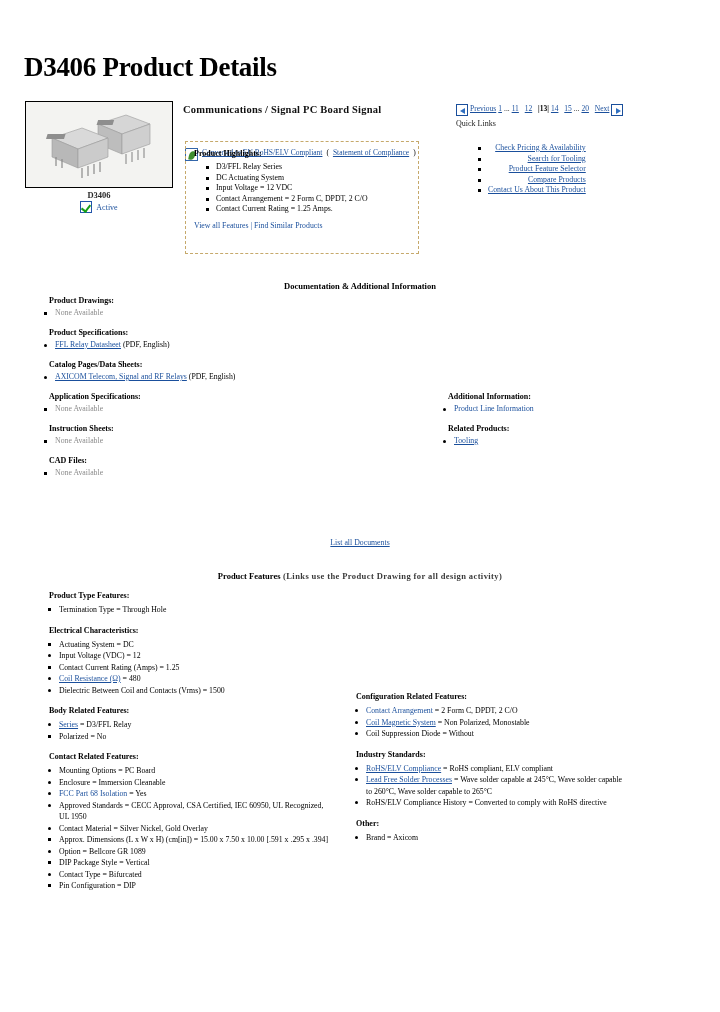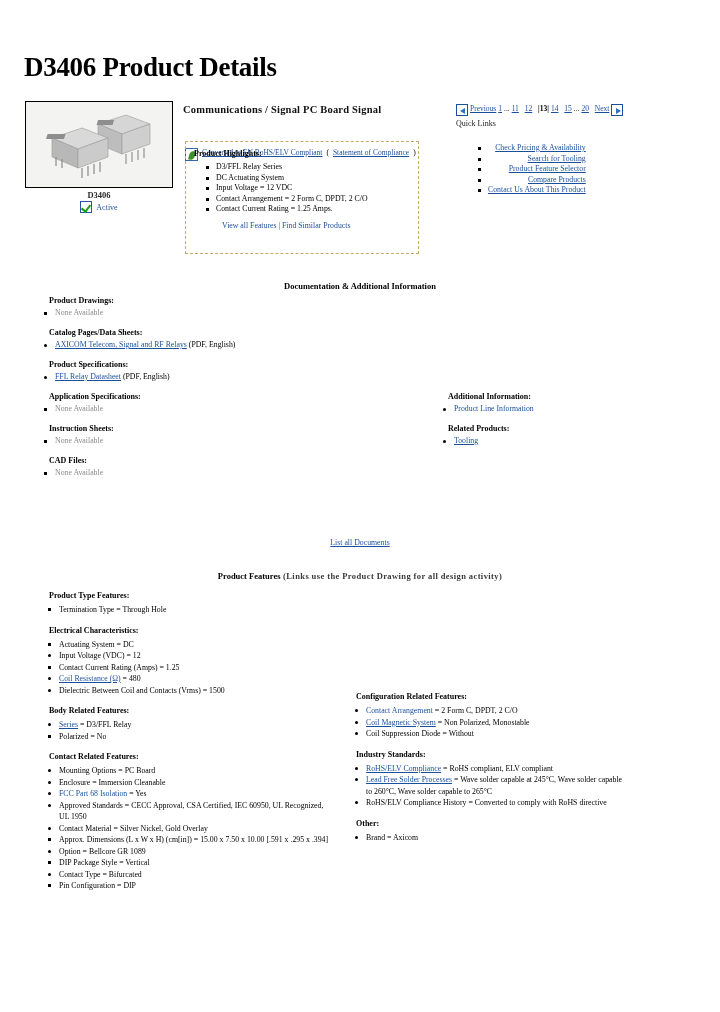--- a/index.html
+++ b/index.html
@@ -150,21 +150,21 @@
     line-height: 10.5px;
     position: relative;
   }
   .highlights li::before {
     content: "";
     position: absolute;
     left: -10px; top: 4px;
     width: 3px; height: 3px;
     background: #000;
   }
-  .hl-links { font-size: 7.8px; margin-top: 2px; margin-left: 28px; }
+  .hl-links { font-size: 7.8px; margin-top: 2px; }
 
   
   .pager {
     position: absolute;
     left: 456px;
     top: 104px;
     display: flex;
     align-items: flex-start;
     gap: 2px;
     font-size: 7.5px;
@@ -376,29 +376,29 @@
   <div class="sec-head-center doc-head">Documentation &amp; Additional Information</div>
 
   <div class="docs-left">
     <div class="grp">
       <div class="grp-title">Product Drawings:</div>
       <ul>
         <li><span class="muted">None Available</span></li>
       </ul>
     </div>
     <div class="grp">
+      <div class="grp-title">Product Specifications:</div>
+      <ul>
+        <li class="round"><span class="lnk">FFL Relay Datasheet</span><span> (PDF, English)</span></li>
+      </ul>
+    </div>
+    <div class="grp">
       <div class="grp-title">Catalog Pages/Data Sheets:</div>
       <ul>
         <li class="round"><span class="lnk">AXICOM Telecom, Signal and RF Relays</span><span> (PDF, English)</span></li>
-      </ul>
-    </div>
-    <div class="grp">
-      <div class="grp-title">Product Specifications:</div>
-      <ul>
-        <li class="round"><span class="lnk">FFL Relay Datasheet</span><span> (PDF, English)</span></li>
       </ul>
     </div>
     <div class="grp">
       <div class="grp-title">Application Specifications:</div>
       <ul>
         <li><span class="muted">None Available</span></li>
       </ul>
     </div>
     <div class="grp">
       <div class="grp-title">Instruction Sheets:</div>

